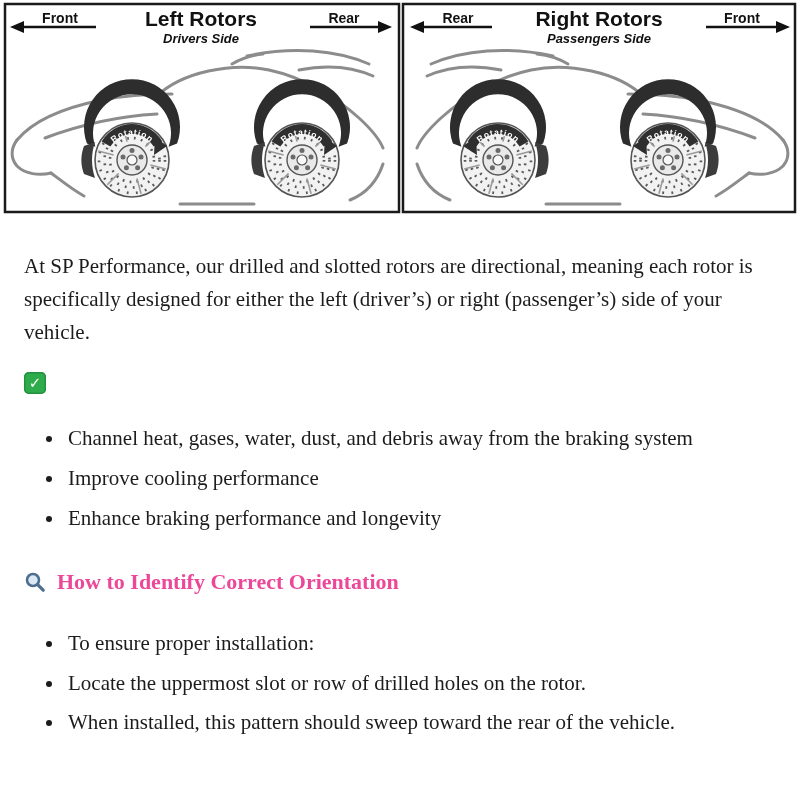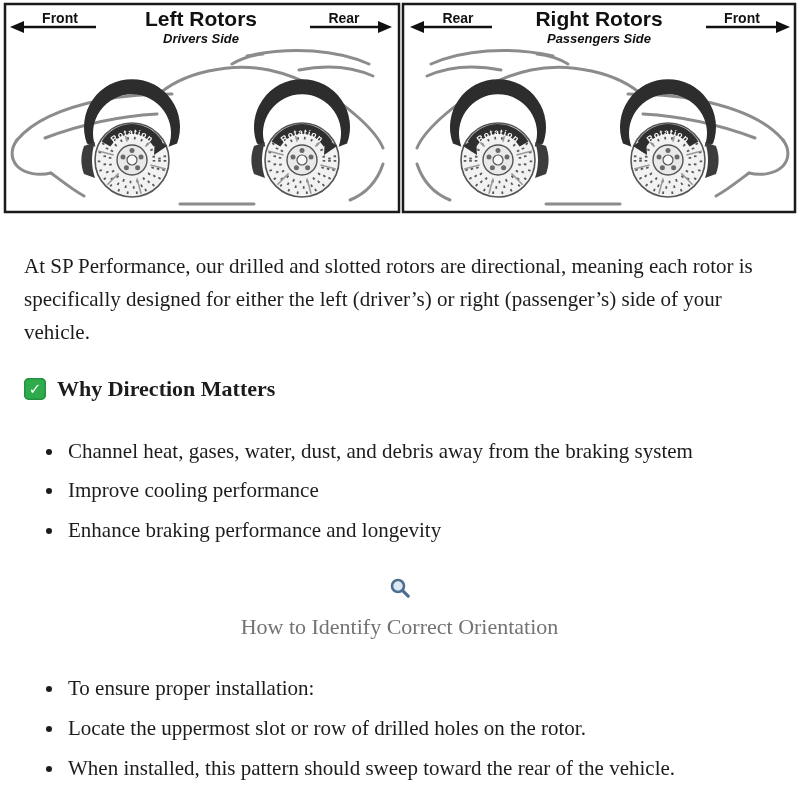--- a/index.html
+++ b/index.html
@@ -5,21 +5,21 @@
   html,body{margin:0;padding:0;}
   body{
     width:800px;height:800px;background:#ffffff;color:#1c1c1c;
     font-family:"Liberation Serif",serif;overflow:hidden;
   }
   .diagram-wrap{width:696px;height:218px;}
   .diagram-wrap svg{display:block;}
   .content{padding:8px 25px 0 24px;font-size:21px;line-height:1.56;}
   .content p{margin:24px 0;}
   h2{font-size:22px;margin:24px 0 14px;display:flex;align-items:center;gap:11px;font-weight:bold;}
-  h2.light{font-weight:normal;margin-top:30px;color:#737373;flex-direction:column;}
+  h2.light{font-weight:bold;margin-top:30px;color:#ec4899;}
   ul{margin:28px 0 14px;padding-left:41px;}
   li{margin:7px 0;padding-left:3px;}
   .check-icon{
     width:22px;height:22px;border-radius:5px;background:#2eac4b;
     display:inline-flex;align-items:center;justify-content:center;flex:0 0 auto;
     color:#fff;font-size:15px;font-weight:bold;font-family:"DejaVu Sans",sans-serif;
     box-shadow:inset 0 0 0 1.5px #249140;
   }
   .mag-icon{display:inline-flex;flex:0 0 auto;}
 </style>
@@ -143,21 +143,20 @@
 </svg>
 </div>
 
 <div class="content">
   <p>At SP Performance, our drilled and slotted rotors are directional, meaning each rotor is specifically designed for either the left (driver’s) or right (passenger’s) side of your vehicle.</p>
 
   <h2>
     <span class="check-icon">
         <span>✓</span>
       </span>
-    <span>Why Direction Matters</span>
   </h2>
 
 
   <ul>
     <li>Channel heat, gases, water, dust, and debris away from the braking system</li>
     <li>Improve cooling performance</li>
     <li>Enhance braking performance and longevity</li>
   </ul>
 
   <h2 class="light">

